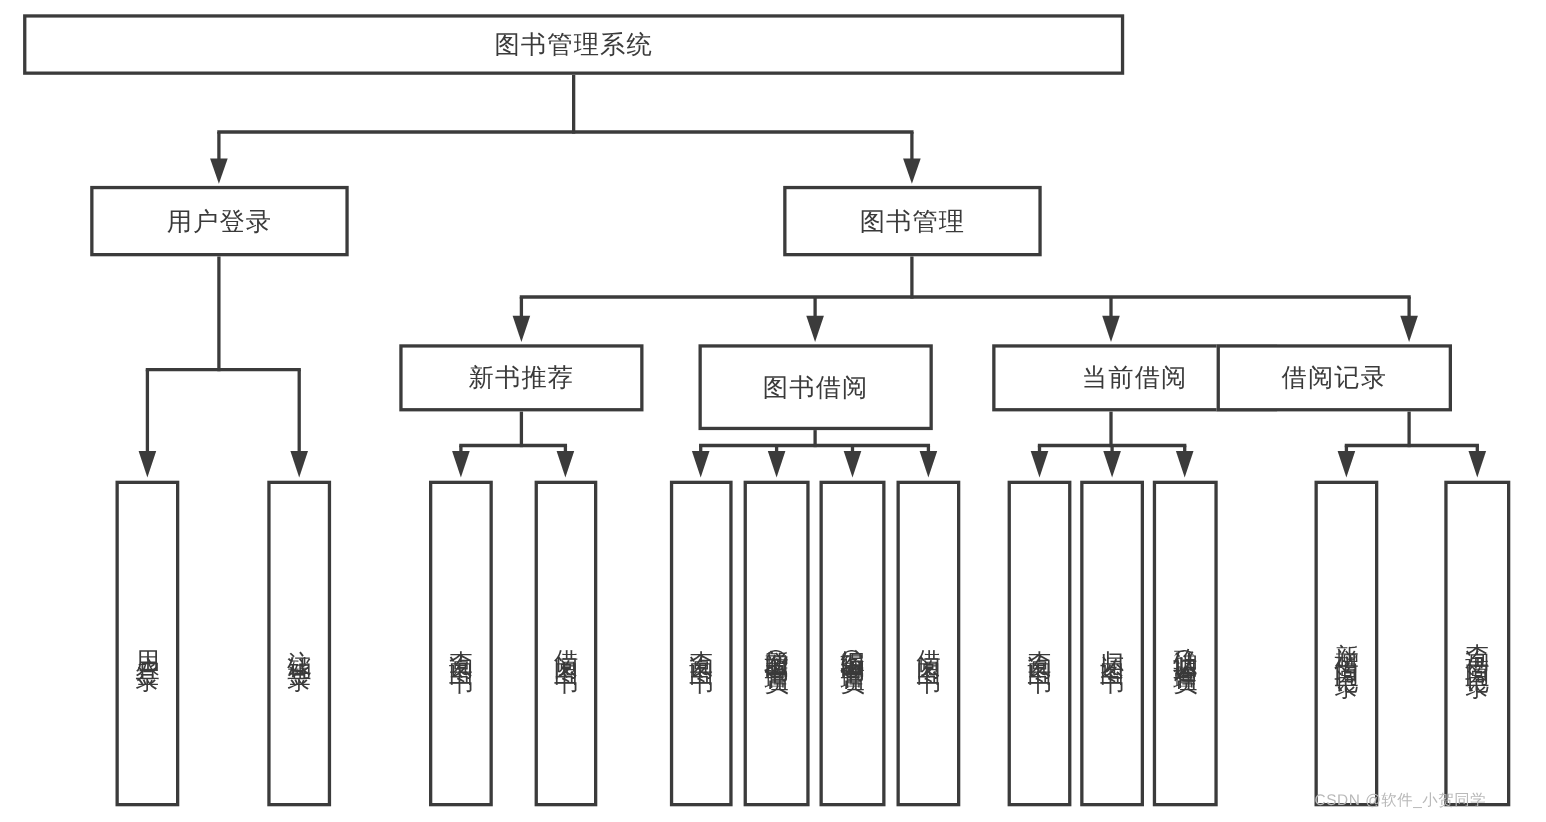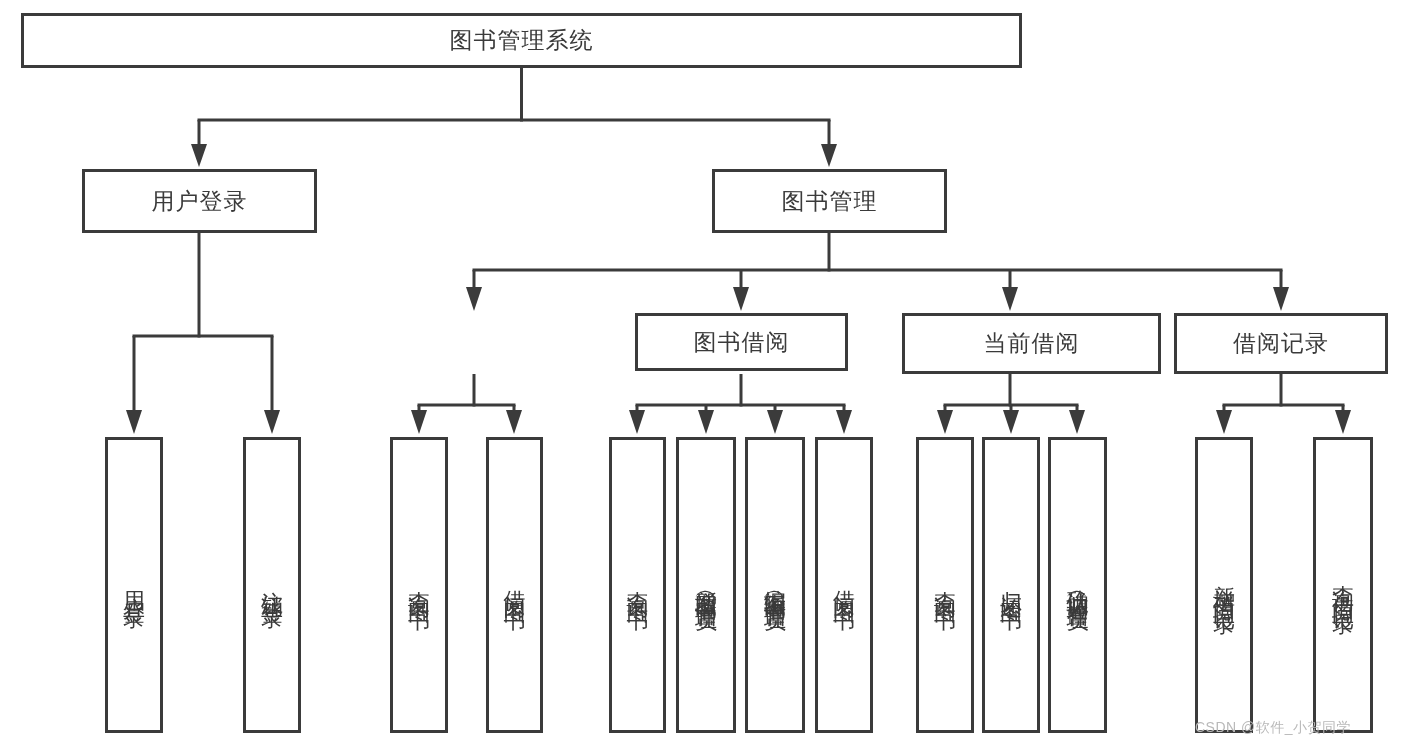--- a/index.html
+++ b/index.html
@@ -149,27 +149,30 @@
     <span class="hlabel">图书管理系统</span>
   </div>
 
   <div class="box" style="left:82px; top:169px; width:235px; height:64px;">
     <span class="hlabel">用户登录</span>
   </div>
   <div class="box" style="left:712px; top:169px; width:235px; height:64px;justify-content:center;">
     <span class="hlabel">图书管理</span>
   </div>
 
-  <div class="box" style="left:635px; top:313px; width:213px; height:58px;">
+  <div class="box" style="left:363px; top:313px; width:222px; height:61px;">
+    <span class="hlabel">新书推荐</span>
+  </div>
+  <div class="box" style="left:635px; top:313px; width:213px; height:78px;">
     <span class="hlabel">图书借阅</span>
   </div>
   <div class="box" style="left:902px; top:313px; width:259px; height:61px;">
     <span class="hlabel">当前借阅</span>
   </div>
-  <div class="box" style="left:1174px; top:313px; width:214px; height:61px;font-family:Liberation Serif, serif;">
+  <div class="box" style="left:1106px; top:313px; width:214px; height:61px;font-family:Liberation Serif, serif;">
     <span class="hlabel">借阅记录</span>
   </div>
 
   <div class="box" style="left:105px; top:437px; width:58px; height:296px;">
     <span class="vlabel">用户登录</span>
   </div>
   <div class="box" style="left:243px; top:437px; width:58px; height:296px;">
     <span class="vlabel">注销登录</span>
   </div>
 

